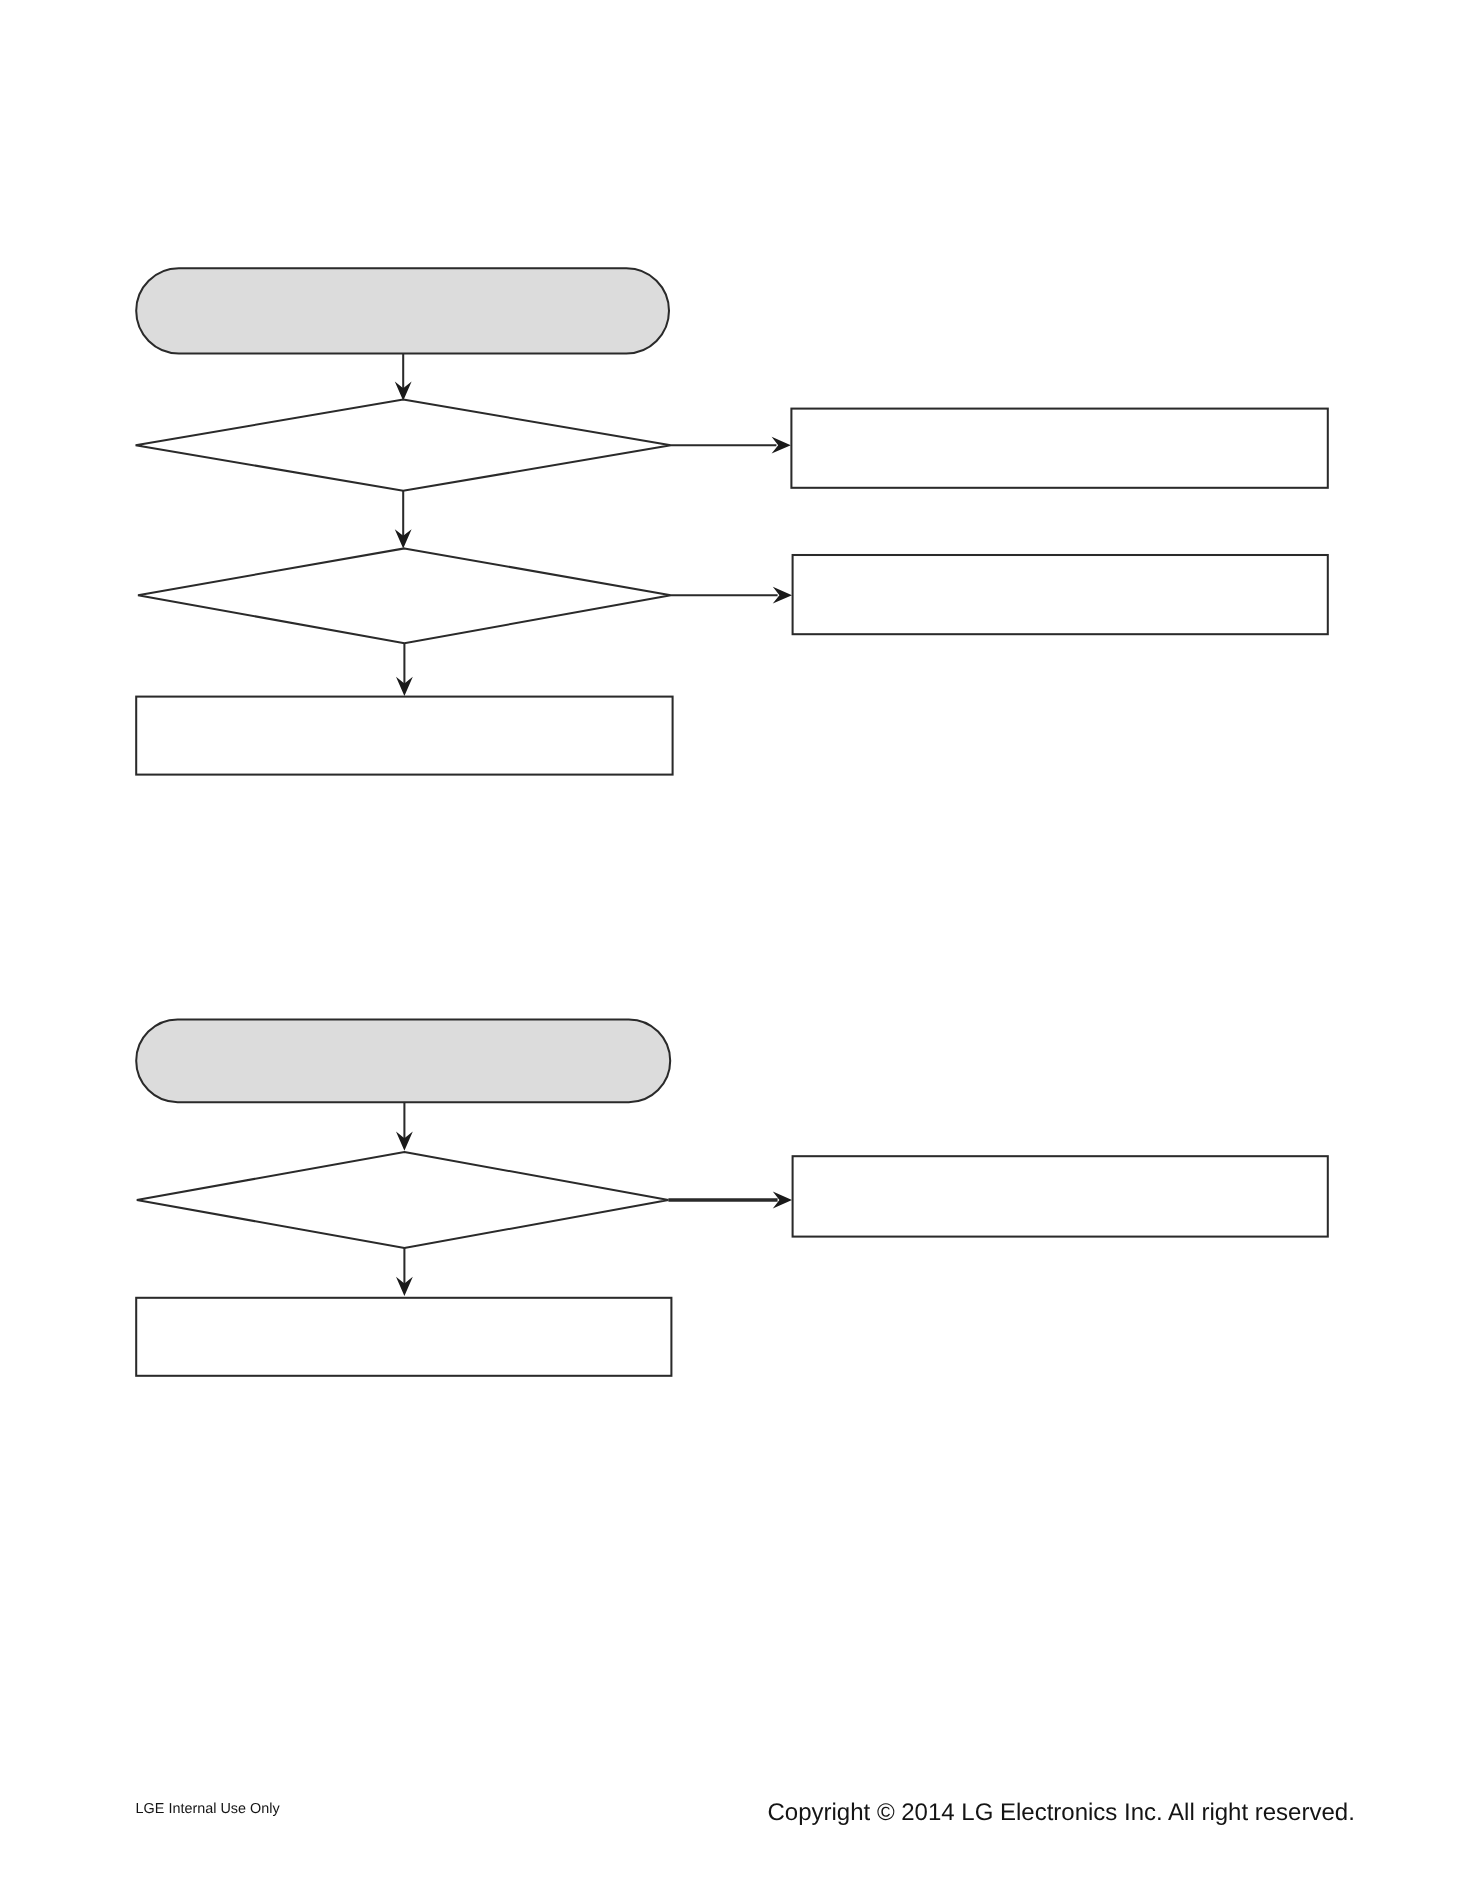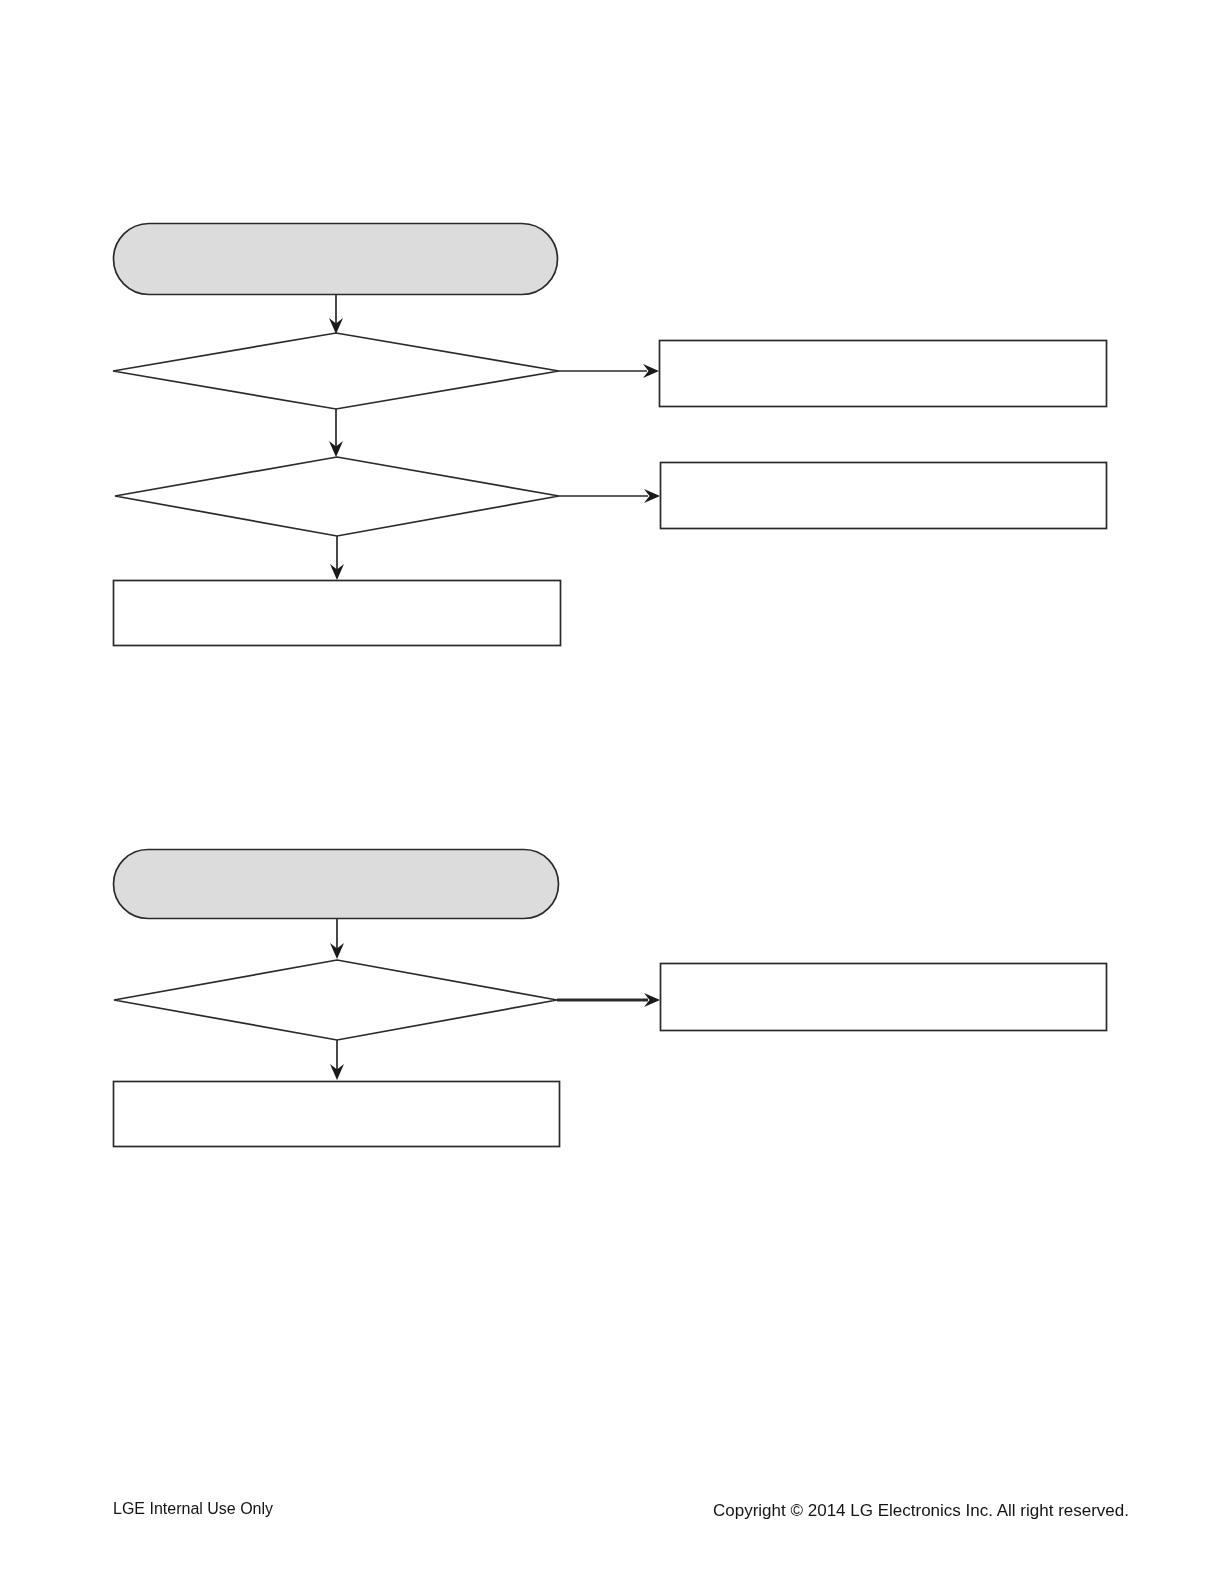--- a/index.html
+++ b/index.html
@@ -17,30 +17,30 @@
   }
   .diagram-svg {
     position: absolute;
     left: 0;
     top: 0;
   }
   .footer-left {
     position: absolute;
     left: 113px;
     top: 1500px;
-    font-size: 16px;
+    font-size: 12px;
     color: #141414;
     white-space: nowrap;
   }
   .footer-right {
     position: absolute;
     right: 90px;
     top: 1500px;
     text-align: right;
-    font-size: 17px;
+    font-size: 20px;
     line-height: 22px;
     color: #141414;
     white-space: nowrap;
     margin-left: 32px;
   }
 </style>
 </head>
 <body>
 
 <div class="page">

